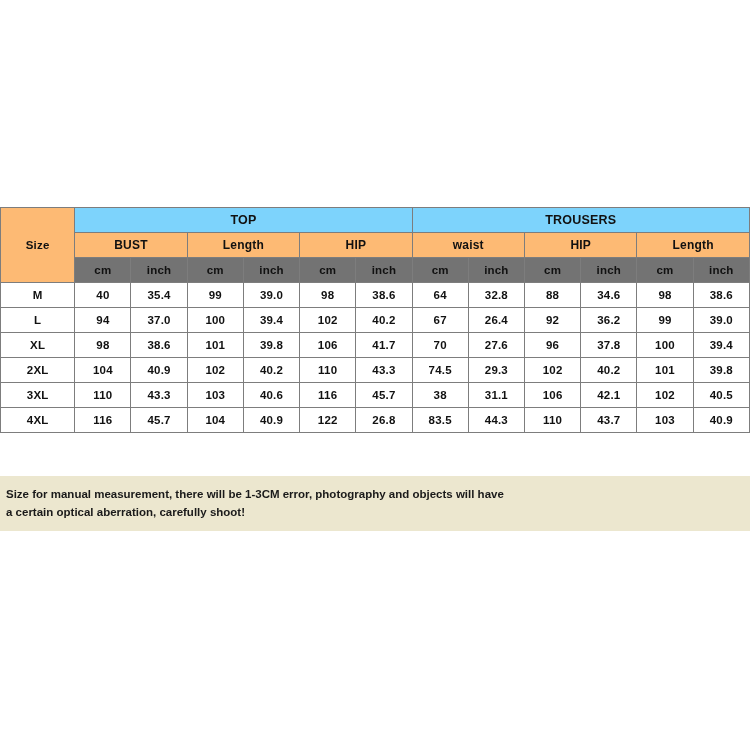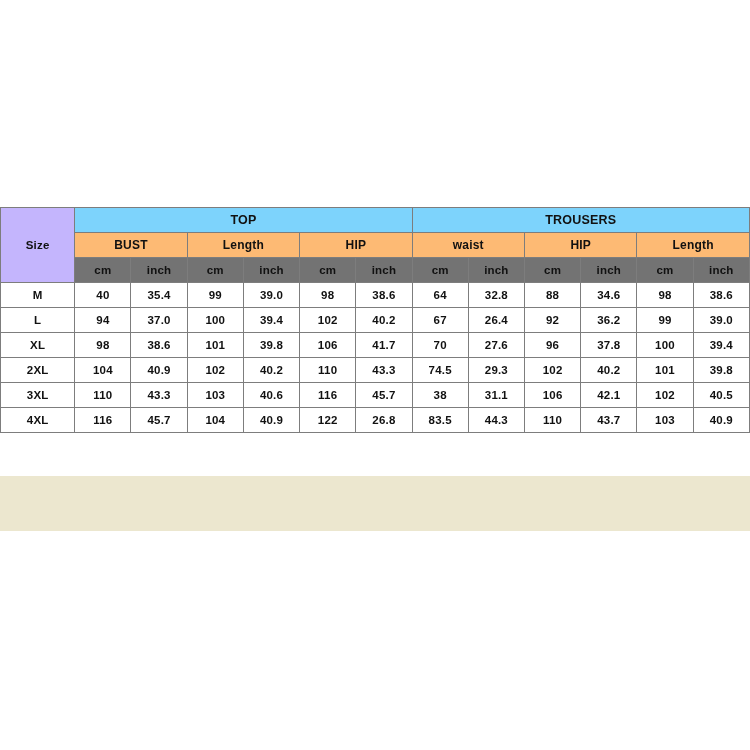--- a/index.html
+++ b/index.html
@@ -36,21 +36,21 @@
   table.size-chart th {
     border: 1px solid #7d7d7d;
     text-align: center;
     vertical-align: middle;
     padding: 0;
     height: 24px;
     font-weight: bold;
     letter-spacing: 0.2px;
   }
   .sizecol {
-    background: #c4b5fd;
+    background: #fdba74;
     width: 74px;
   }
   .grouphead {
     background: #7dd3fc;
     font-size: 12.5px;
     height: 26px;
   }
   .subhead {
     background: #fdba74;
     font-size: 12px;
@@ -226,15 +226,17 @@
           <td>110</td>
           <td>43.7</td>
           <td>103</td>
           <td>40.9</td>
         </tr>
       </tbody>
     </table>
   </div>
 
   <div class="note">
+    <div>Size for manual measurement, there will be 1-3CM error, photography and objects will have</div>
+    <div>a certain optical aberration, carefully shoot!</div>
   </div>
 
 </div>
 
 </body></html>

